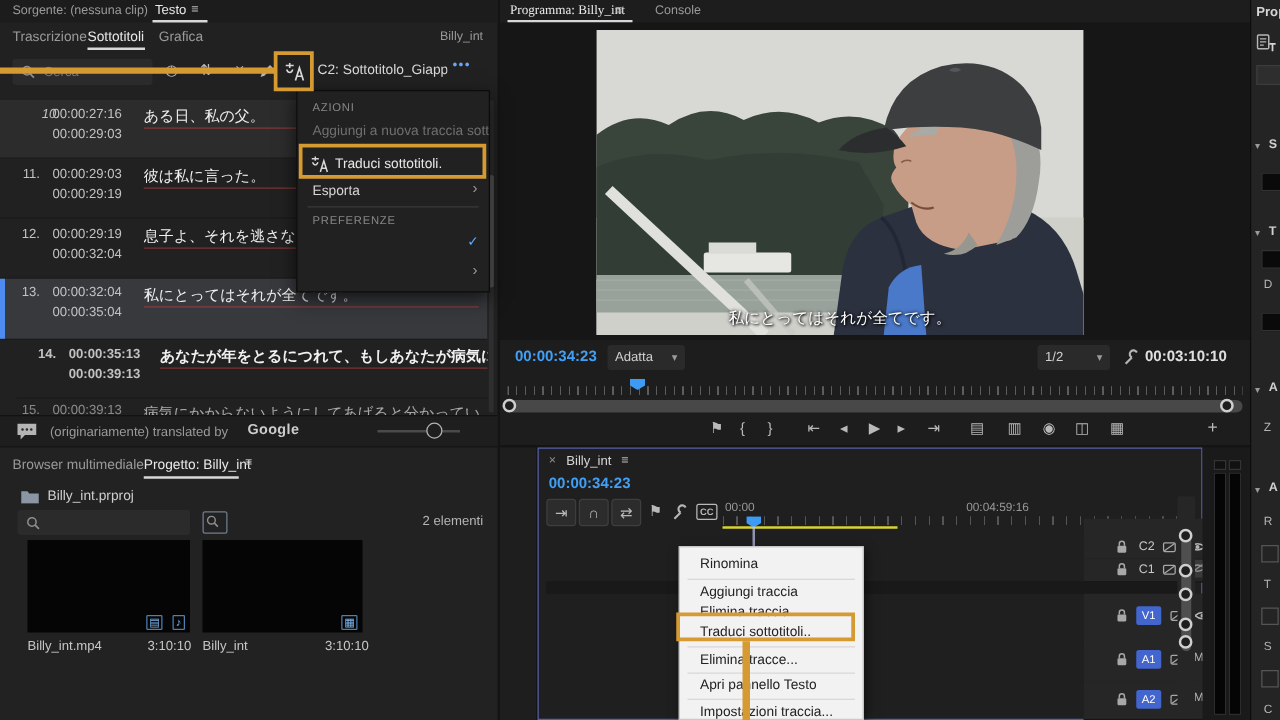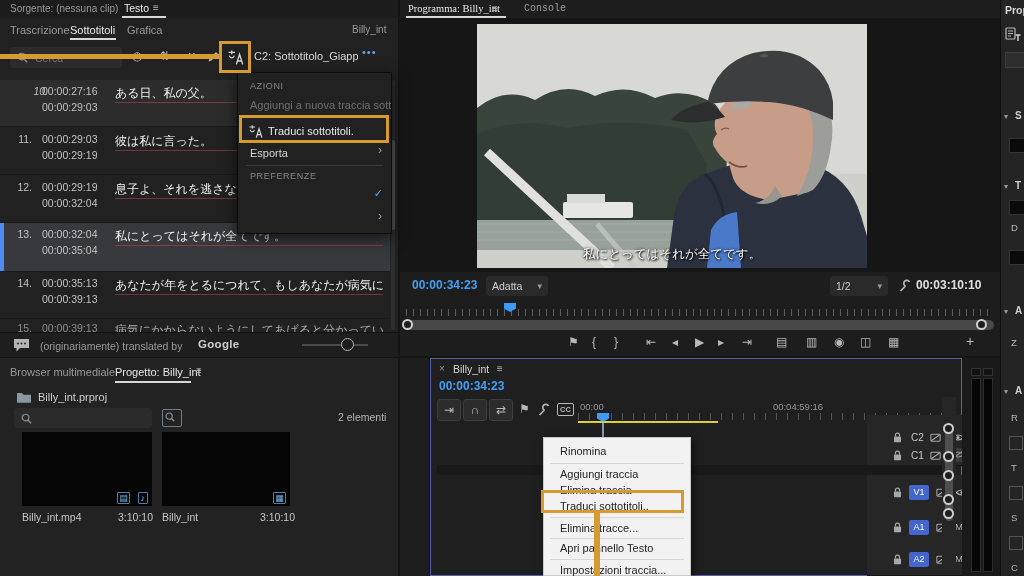--- a/index.html
+++ b/index.html
@@ -160,21 +160,21 @@
         <span class="ab tcq" style="left:42px;top:21px;">00:00:32:04</span>
         <span class="ab jp nowrap" style="left:115px;top:5px;width:268px;border-bottom:1px solid rgba(215,70,70,.5);">息子よ、それを逃さないようにしな</span>
       </div>
       <div class="ab" style="left:0;top:147px;width:390px;height:48px;background:#37393d;border-bottom:1px solid #1a1a1a;">
         <div class="ab" style="left:0;top:0;width:4px;height:48px;background:#4D8BF0;"></div>
         <span class="ab tcq" style="left:12px;top:5px;width:20px;text-align:right;">13.</span>
         <span class="ab tcq" style="left:42px;top:5px;">00:00:32:04</span>
         <span class="ab tcq" style="left:42px;top:21px;">00:00:35:04</span>
         <span class="ab jp nowrap" style="left:115px;top:5px;width:268px;border-bottom:1px solid rgba(215,70,70,.5);">私にとってはそれが全てです。</span>
       </div>
-      <div class="ab" style="left:0;top:196px;width:390px;height:46px;border-bottom:1px solid #1a1a1a;">
+      <div class="ab" style="left:13px;top:196px;width:390px;height:46px;border-bottom:1px solid #1a1a1a;font-weight:bold;">
         <span class="ab tcq" style="left:12px;top:5px;width:20px;text-align:right;">14.</span>
         <span class="ab tcq" style="left:42px;top:5px;">00:00:35:13</span>
         <span class="ab tcq" style="left:42px;top:21px;">00:00:39:13</span>
         <span class="ab jp nowrap" style="left:115px;top:5px;width:268px;border-bottom:1px solid rgba(215,70,70,.5);">あなたが年をとるにつれて、もしあなたが病気にかかっても、私がその</span>
       </div>
       <div class="ab" style="left:0;top:242px;width:390px;height:40px;opacity:.65;">
         <span class="ab tcq" style="left:12px;top:4px;width:20px;text-align:right;">15.</span>
         <span class="ab tcq" style="left:42px;top:4px;">00:00:39:13</span>
         <span class="ab jp nowrap" style="left:115px;top:4px;width:268px;">病気にかからないようにしてあげると分かっているでしょう。</span>
       </div>
@@ -243,21 +243,21 @@
     <span class="ab" style="left:22px;top:153px;color:#c6c6c6;font-size:10.5px;">Billy_int.mp4</span>
     <span class="ab" style="left:118px;top:153px;color:#c6c6c6;font-size:10.5px;">3:10:10</span>
     <span class="ab" style="left:162px;top:153px;color:#c6c6c6;font-size:10.5px;">Billy_int</span>
     <span class="ab" style="left:260px;top:153px;color:#c6c6c6;font-size:10.5px;">3:10:10</span>
   </section>
 
   <section class="ab" style="left:400px;top:0;width:600px;height:356px;background:#1d1d1d;">
     <span class="ab lblw" style="left:8px;top:3px;font-size:10.5px;font-family:Liberation Serif, serif;">Programma: Billy_int</span>
     <span class="ab ic" style="left:92px;top:4px;font-size:10px;">≡</span>
     <div class="ab underl" style="left:6px;top:16px;width:100px;"></div>
-    <span class="ab lbl sm" style="left:124px;top:3px;font-family:Liberation Mono, monospace;">Console</span>
+    <span class="ab lbl sm" style="left:124px;top:3px;">Console</span>
 
     <div class="ab" style="left:0;top:18px;width:600px;height:254px;background:#161616;">
       <div class="ab" style="left:77px;top:6px;width:390px;height:244px;overflow:hidden;">
         <svg width="390" height="244" viewBox="0 0 390 244">
           <rect width="390" height="244" fill="#d8d9d5"></rect>
           <rect y="150" width="390" height="94" fill="#cfd0ca"></rect>
           <path d="M0 84 Q28 62 58 76 Q88 56 118 72 Q148 58 178 74 Q208 62 238 80 Q252 96 250 130 L248 196 L0 200 Z" fill="#39443b"></path>
           <path d="M0 110 Q40 92 90 104 Q150 92 210 106 L230 140 L225 196 L0 198 Z" fill="#2f3a32" opacity=".6"></path>
           <rect x="0" y="196" width="260" height="30" fill="#98a29b"></rect>
           <path d="M0 200 H255 M0 208 H250 M0 216 H240" stroke="#aab3ac" stroke-width="1" opacity=".6"></path>

